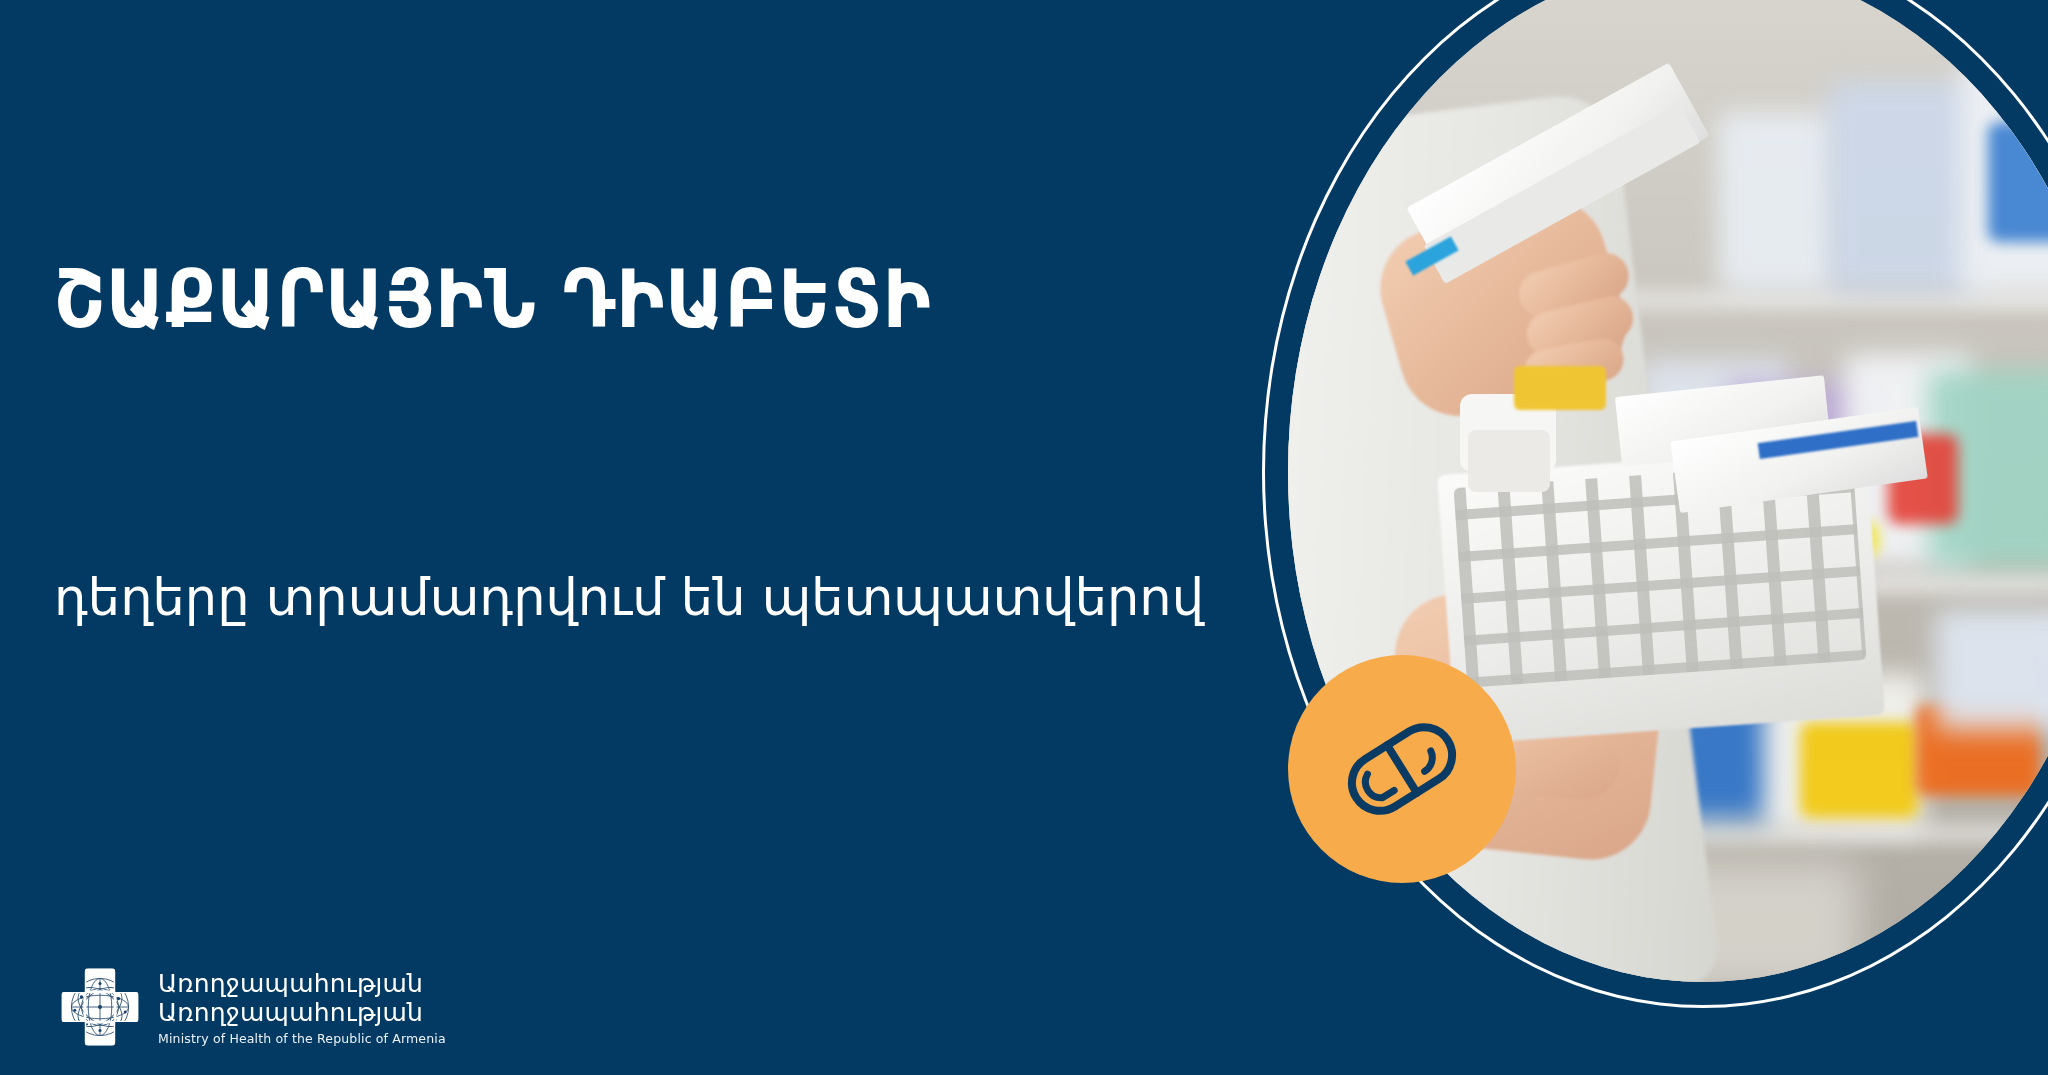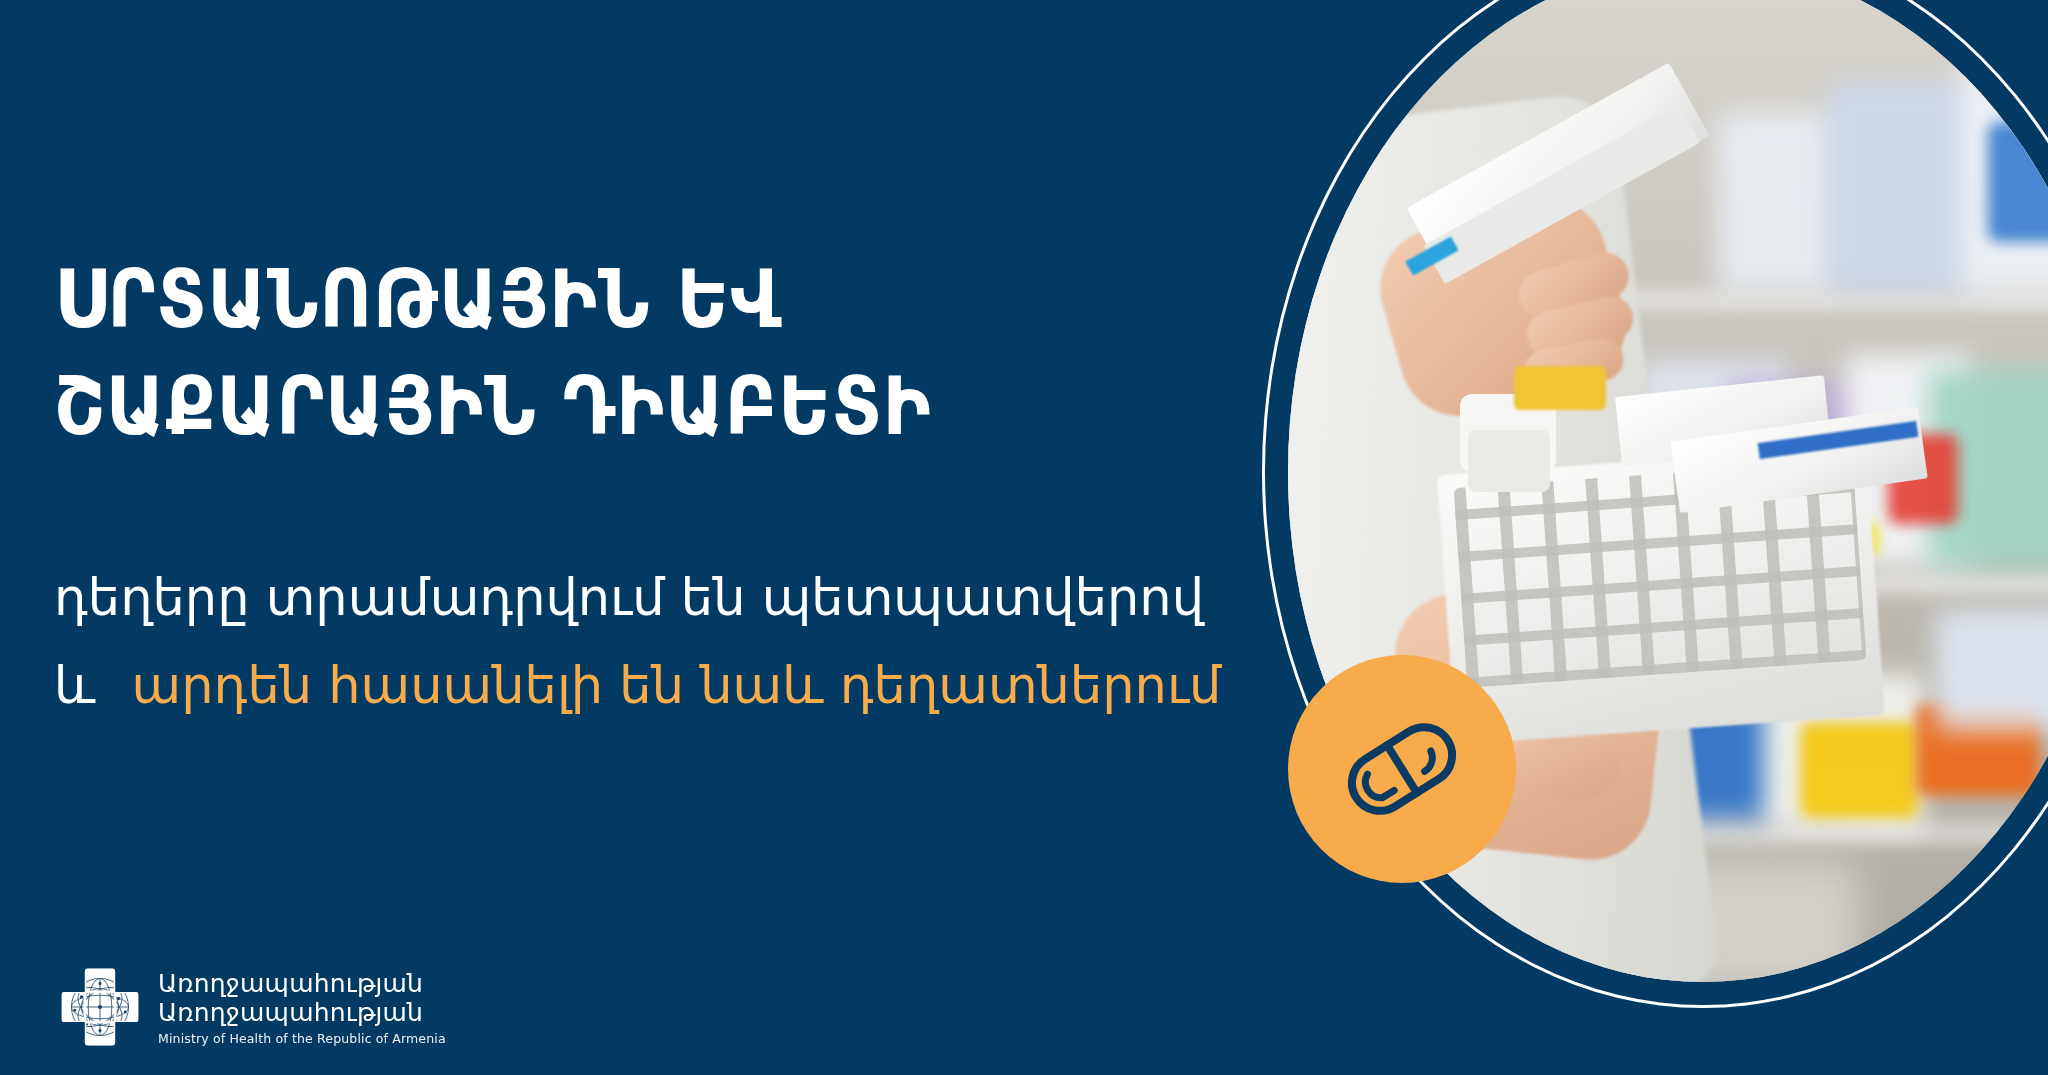--- a/index.html
+++ b/index.html
@@ -238,30 +238,25 @@
         <line x1="66" y1="38" x2="66" y2="94"></line>
         <path d="M34 52 A16 16 0 0 0 34 80 L48 80" stroke-width="7"></path>
         <path d="M84 80 A16 16 0 0 0 100 66" stroke-width="7"></path>
       </g>
     </svg>
   </div>
 
   <div class="content">
 
     <div class="headline">
-      <span class="line">ՍՐՏԱՆՈԹԱՅԻՆ ԵՎ</span>
       <span class="line">ՇԱՔԱՐԱՅԻՆ ԴԻԱԲԵՏԻ</span>
     </div>
 
     <div class="subhead">
       <span class="line sub-white">դեղերը տրամադրվում են պետպատվերով</span>
-      <span class="line">
-        <span class="sub-white">և</span>
-        <span class="sub-amber sub-amber-pad">արդեն հասանելի են նաև դեղատներում</span>
-      </span>
     </div>
   </div>
 
   <div class="logo">
     <svg class="logo-mark" viewBox="0 0 100 100">
       <defs>
         <clipPath id="crossClip">
           <path d="M36 4 h28 a4 4 0 0 1 4 4 v24 h24 a4 4 0 0 1 4 4 v28 a4 4 0 0 1 -4 4 h-24 v24 a4 4 0 0 1 -4 4 h-28 a4 4 0 0 1 -4 -4 v-24 h-24 a4 4 0 0 1 -4 -4 v-28 a4 4 0 0 1 4 -4 h24 v-24 a4 4 0 0 1 4 -4 z"></path>
         </clipPath>
       </defs>

